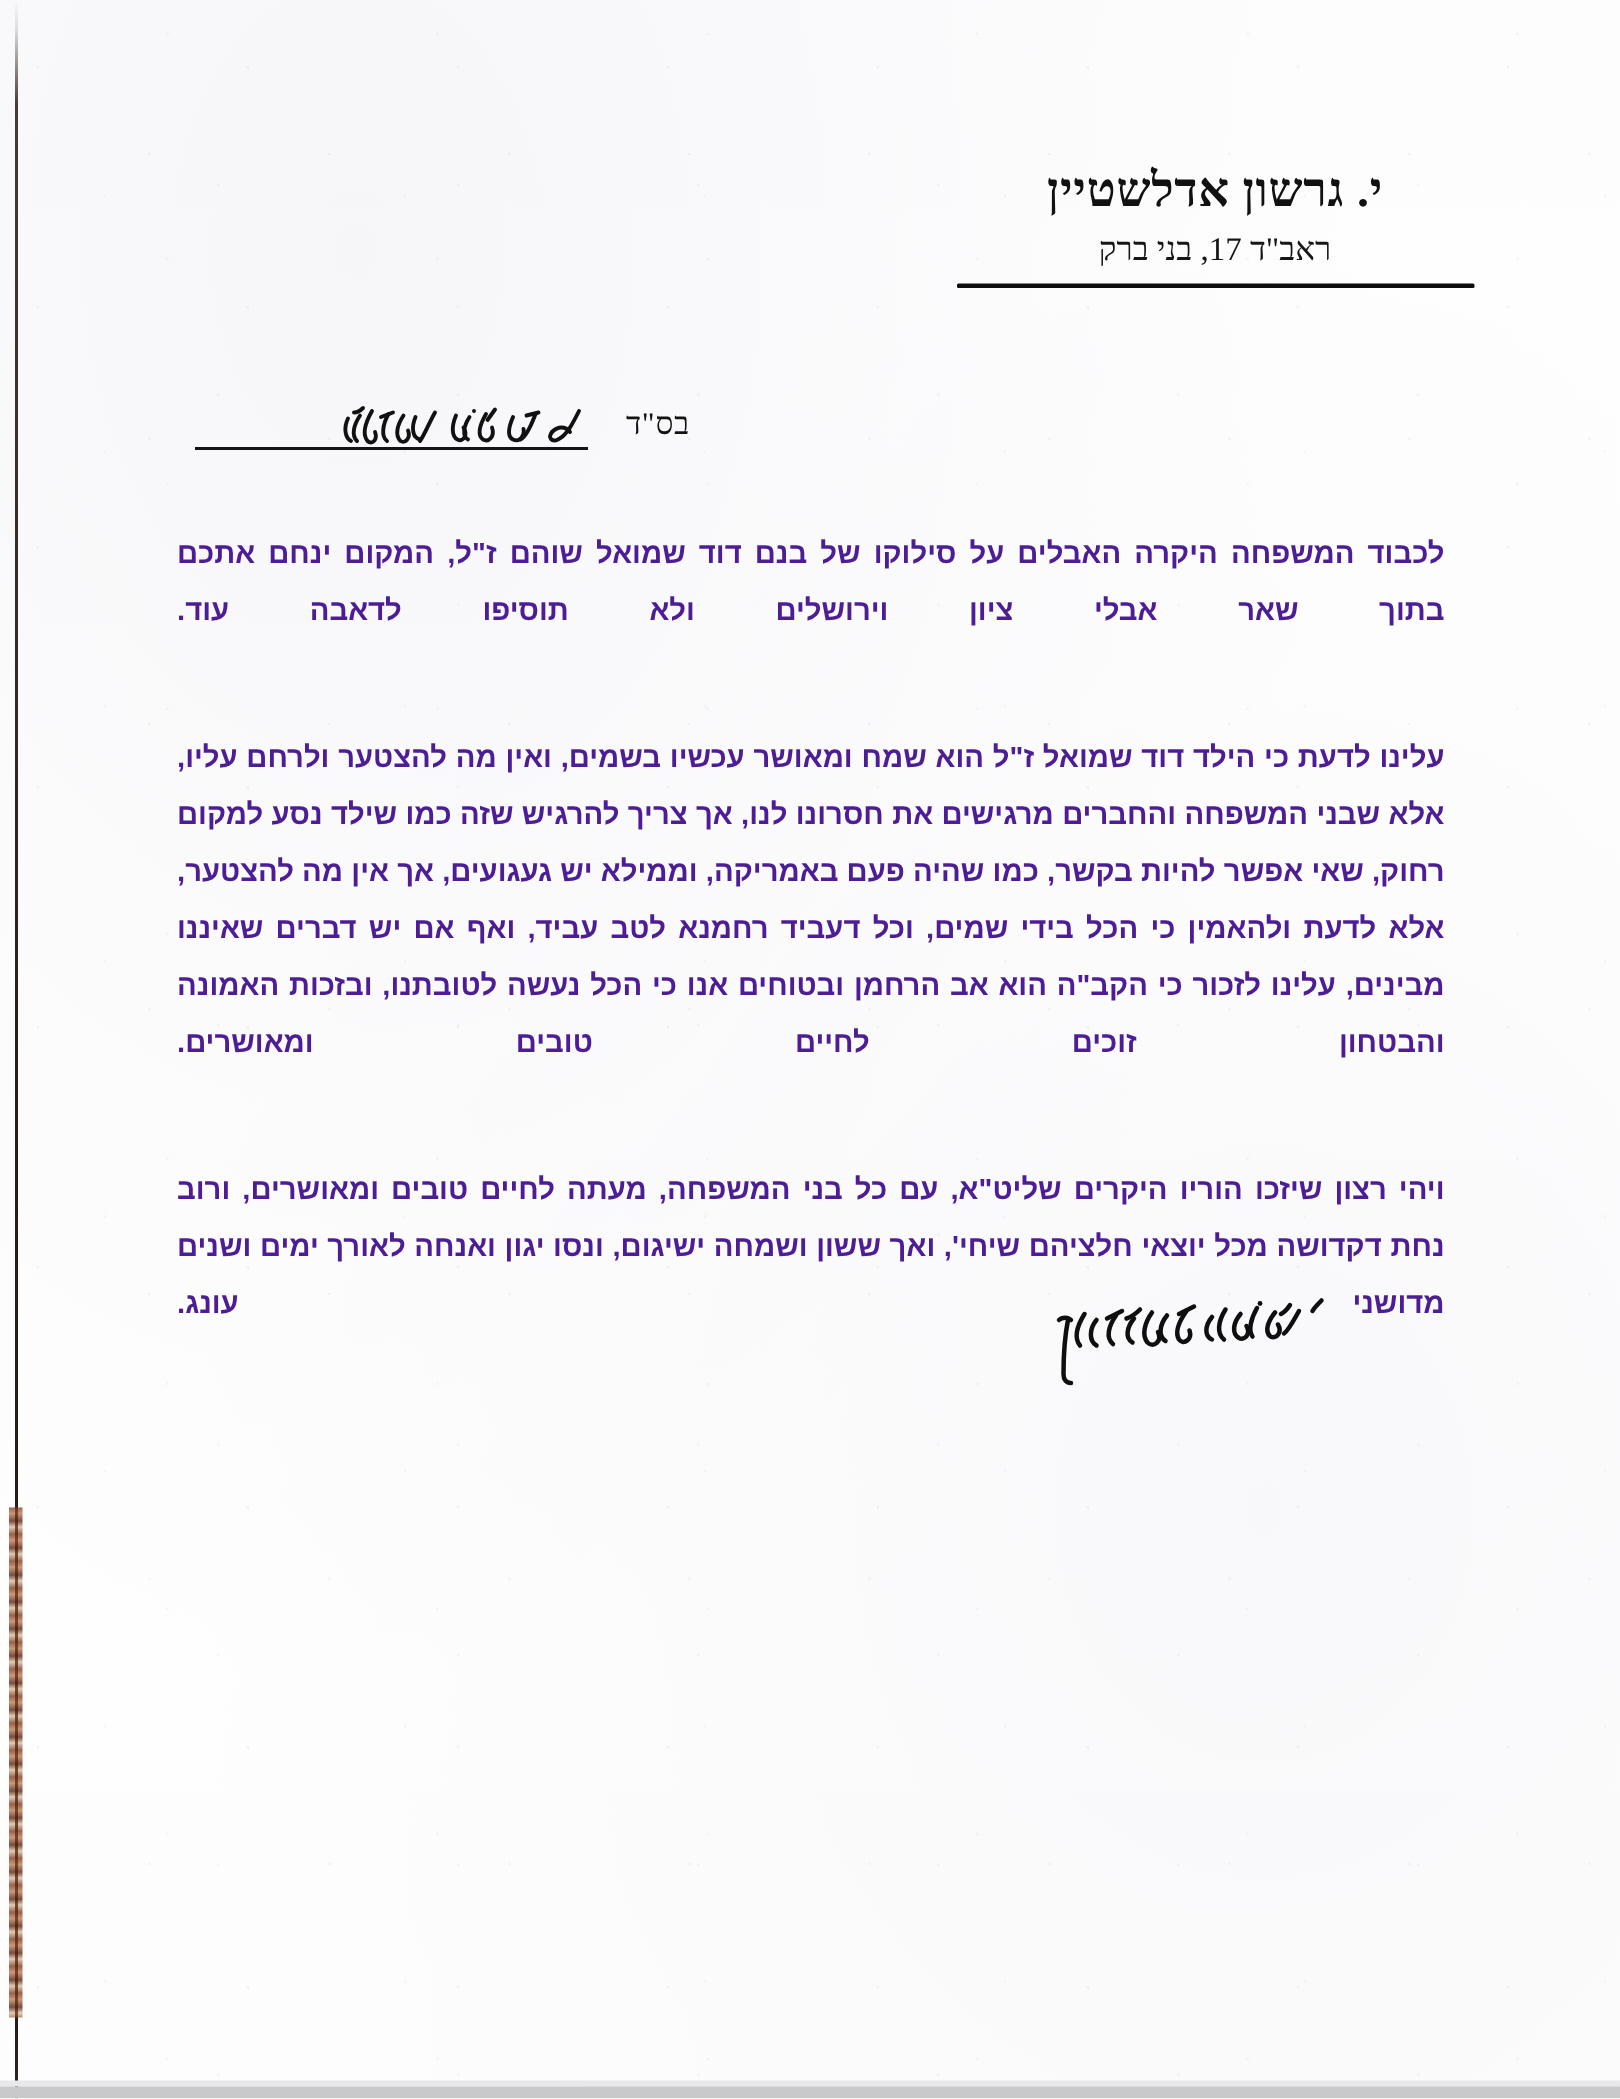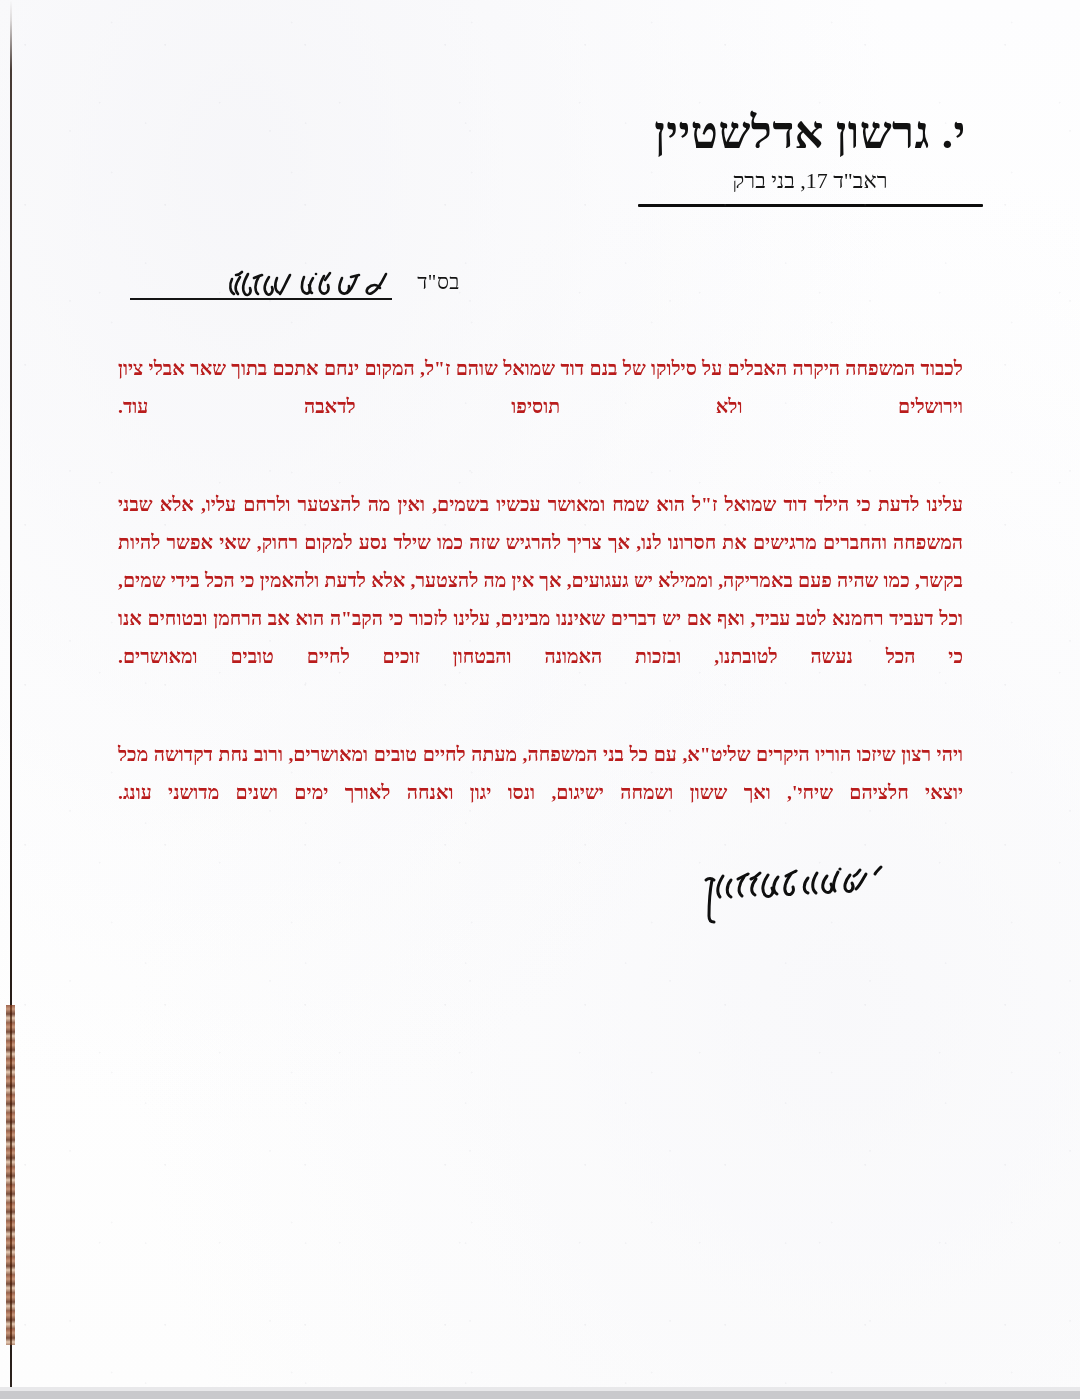--- a/index.html
+++ b/index.html
@@ -83,21 +83,21 @@
     position: absolute;
     top: 108px;
     left: 620px;
     width: 380px;
     text-align: center;
     direction: rtl;
   }
   .letterhead-name {
     font-family: "Liberation Serif", "DejaVu Serif", serif;
     font-weight: bold;
-    font-size: 45px;
+    font-size: 32px;
     letter-spacing: 0.5px;
     color: #111111;
     line-height: 1.15;
     white-space: nowrap;
   }
   .letterhead-sub {
     font-family: "Liberation Serif", "DejaVu Serif", serif;
     font-size: 22px;
     color: #161616;
     margin-top: 8px;
@@ -148,25 +148,25 @@
   
   .body-block {
     position: absolute;
     left: 118px;
     top: 350px;
     width: 845px;
     direction: rtl;
     text-align: justify;
   }
   .para {
-    font-family: Liberation Serif, serif;
+    font-family: Liberation Sans, sans-serif;
     font-weight: bold;
     font-size: 19.5px;
     line-height: 38px;
-    color: #b91c1c;
+    color: #4c1d95;
     margin: 0 0 22px 0;
     text-align: justify;
     text-justify: inter-word;
   }
   .para:last-child { margin-bottom: 0; }
 
   
   .para::after {
     content: "";
     display: inline-block;

